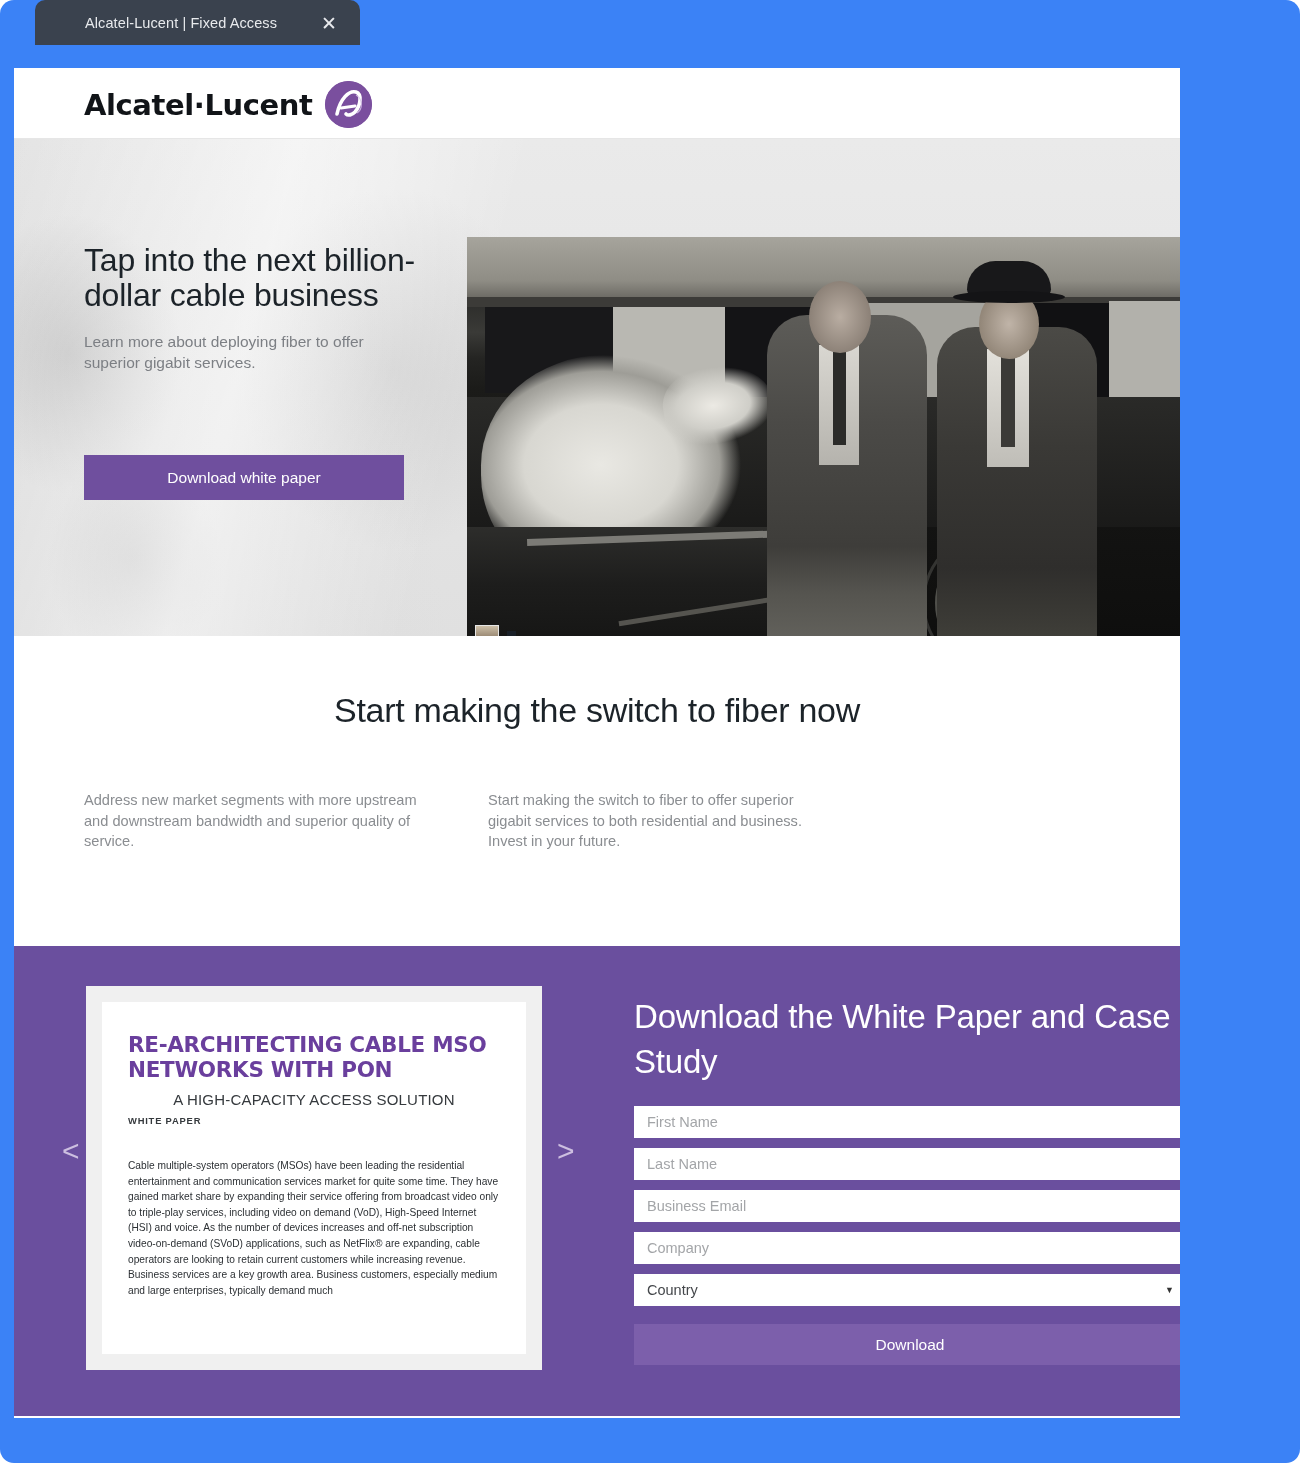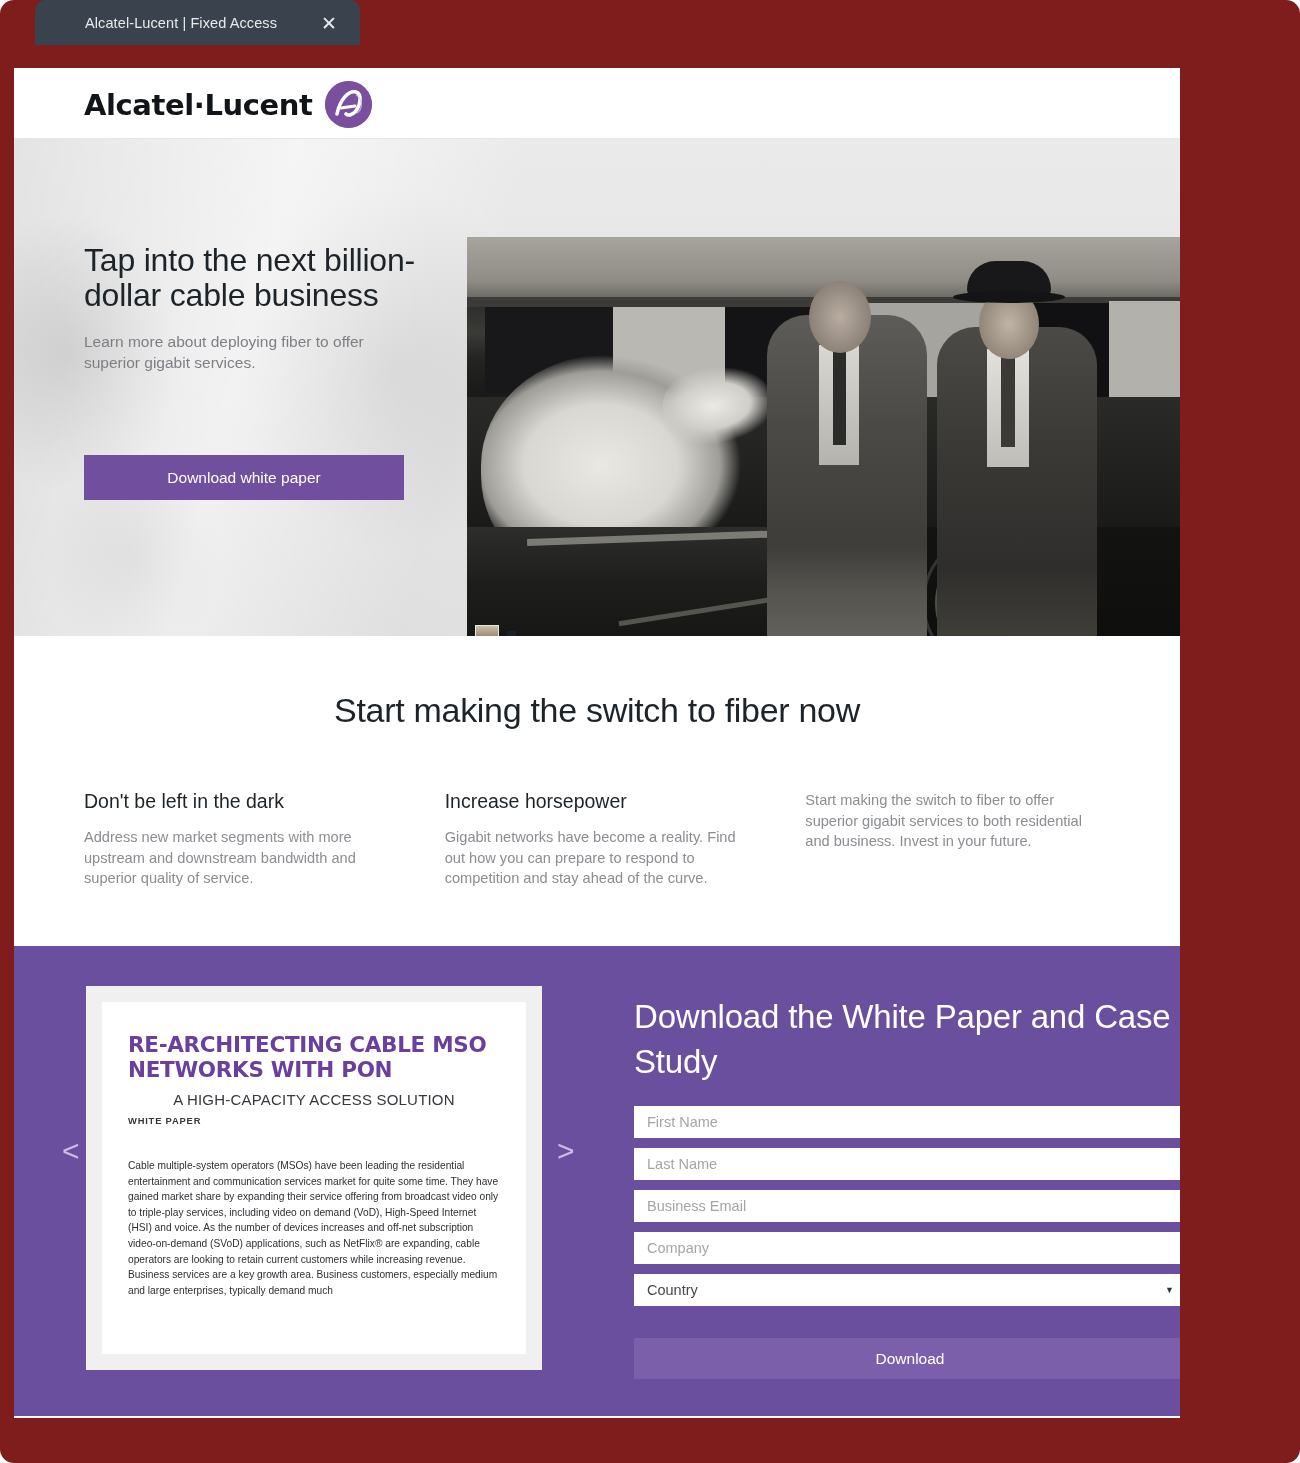--- a/index.html
+++ b/index.html
@@ -8,21 +8,21 @@
     background: #fff;
     font-family: "Liberation Sans", sans-serif;
     overflow: hidden;
   }
 
   
   #browser-window {
     position: absolute;
     left: 0; top: 0;
     width: 1300px; height: 1463px;
-    background: #7f1d1d;
+    background: #3b82f6;
     border-radius: 14px;
     padding-left: 37px;
   }
   #tabstrip {
     position: absolute;
     left: 0; top: 0;
     width: 1300px; height: 45px;
   }
   #browser-tab {
     position: absolute;
@@ -405,21 +405,21 @@
     cursor: pointer;
   }
   #country-caret {
     position: absolute;
     right: 12px; top: 50%;
     transform: translateY(-50%);
     font-size: 9px;
     color: #333;
   }
   #download-submit {
-    margin-top: 22px;
+    margin-top: 8px;
     width: 100%; height: 41px;
     background: #7c5fab;
     border: none;
     color: #ffffff;
     font-size: 15.5px;
     cursor: pointer;
     font-family: "Liberation Sans", sans-serif;
   }
 </style>
 </head>
@@ -494,26 +494,21 @@
           <div class="hv-el" id="hv-thumb"></div>
           <div class="hv-el" id="hv-thumb-dot"></div>
         </div>
       </div>
     </div>
 
     <div id="benefits">
       <h2 id="benefits-title">Start making the switch to fiber now</h2>
       <div id="benefit-columns">
         <div class="benefit-col">
-          <h3 class="benefit-head">Don't be left in the dark</h3>
           <p class="benefit-body">Address new market segments with more upstream and downstream bandwidth and superior quality of service.</p>
-        </div>
-        <div class="benefit-col">
-          <h3 class="benefit-head">Increase horsepower</h3>
-          <p class="benefit-body">Gigabit networks have become a reality. Find out how you can prepare to respond to competition and stay ahead of the curve.</p>
         </div>
         <div class="benefit-col">
           <p class="benefit-body">Start making the switch to fiber to offer superior gigabit services to both residential and business. Invest in your future.</p>
         </div>
       </div>
     </div>
 
     <div id="download-band">
 
       <span class="carousel-arrow" id="carousel-prev">&lt;</span>

